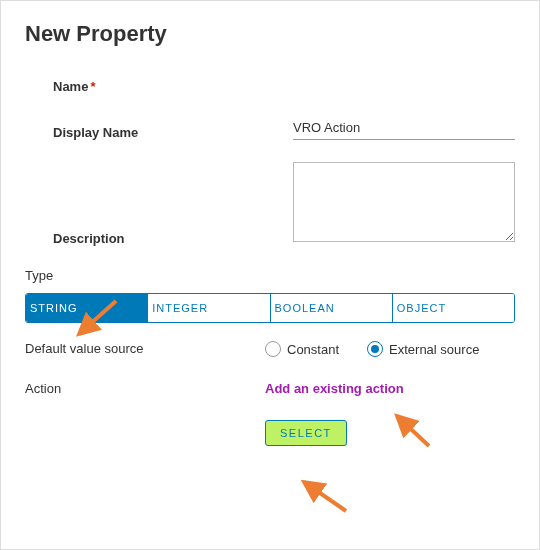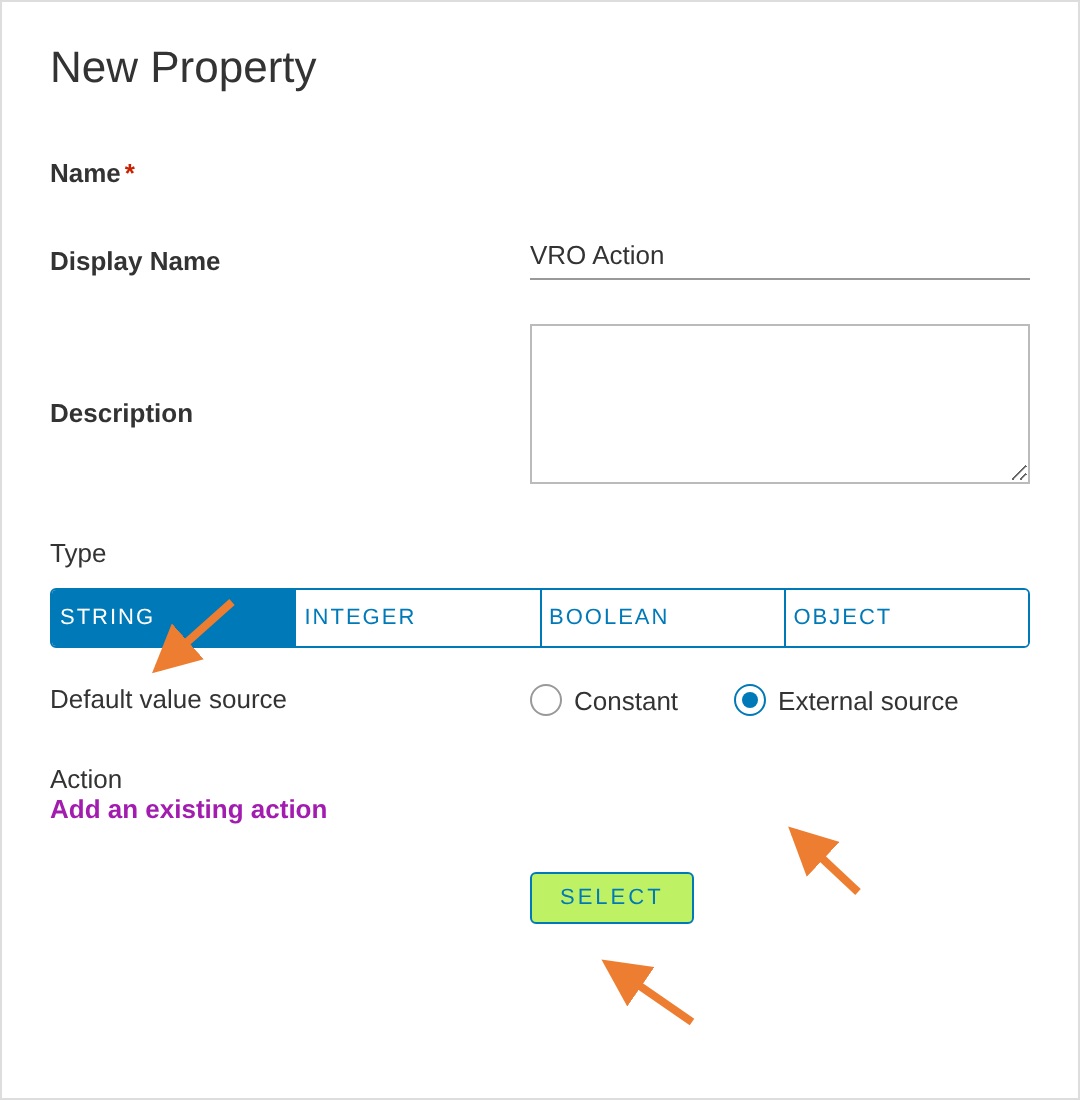--- a/index.html
+++ b/index.html
@@ -8,28 +8,29 @@
       background: #fff;
       width: 540px;
       height: 550px;
       border: 1px solid #ddd;
       padding: 20px 24px;
       color: #333;
       position: relative;
     }
     .title {
       font-size: 22px;
-      font-weight: 400;
+      font-weight: 700;
       color: #333;
       margin-bottom: 28px;
     }
     .field-row {
       display: flex;
-      align-items: center;
+      align-items: flex-end;
       margin-bottom: 22px;
+      margin-left: 28px;
     }
     .field-label {
       width: 240px;
       font-size: 13px;
       font-weight: 600;
       color: #333;
       padding-top: 4px;
     }
     .required { color: #c92100; margin-left: 2px; }
     .field-value { flex: 1; }
@@ -90,21 +91,21 @@
     .radio-opt { display: flex; align-items: center; gap: 6px; font-size: 13px; cursor: pointer; }
     .radio-circle {
       width: 16px; height: 16px; border-radius: 50%;
       border: 1px solid #999; display: inline-block; position: relative;
     }
     .radio-circle.checked { border-color: #0079b8; }
     .radio-circle.checked::after {
       content: ""; position: absolute; width: 8px; height: 8px;
       background: #0079b8; border-radius: 50%; top: 3px; left: 3px;
     }
-    .action-row { display: flex; font-size: 13px; flex-direction: column; }
+    .action-row { display: flex; font-size: 13px; }
     .action-label { width: 240px; color: #333; }
     .action-hint { color: #a21caf; font-weight: bold; }
     .select-btn {
       margin-top: 24px;
       margin-left: 240px;
       border: 1px solid #0079b8;
       color: #0079b8;
       background: #bef264;
       font-size: 11px;
       letter-spacing: 1.5px;

